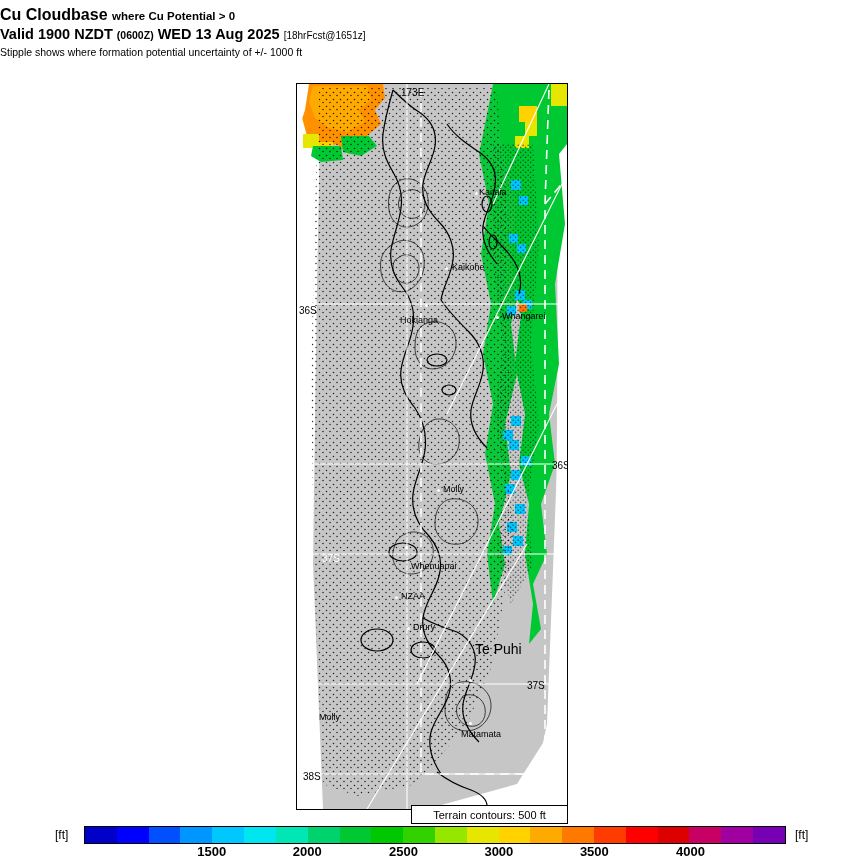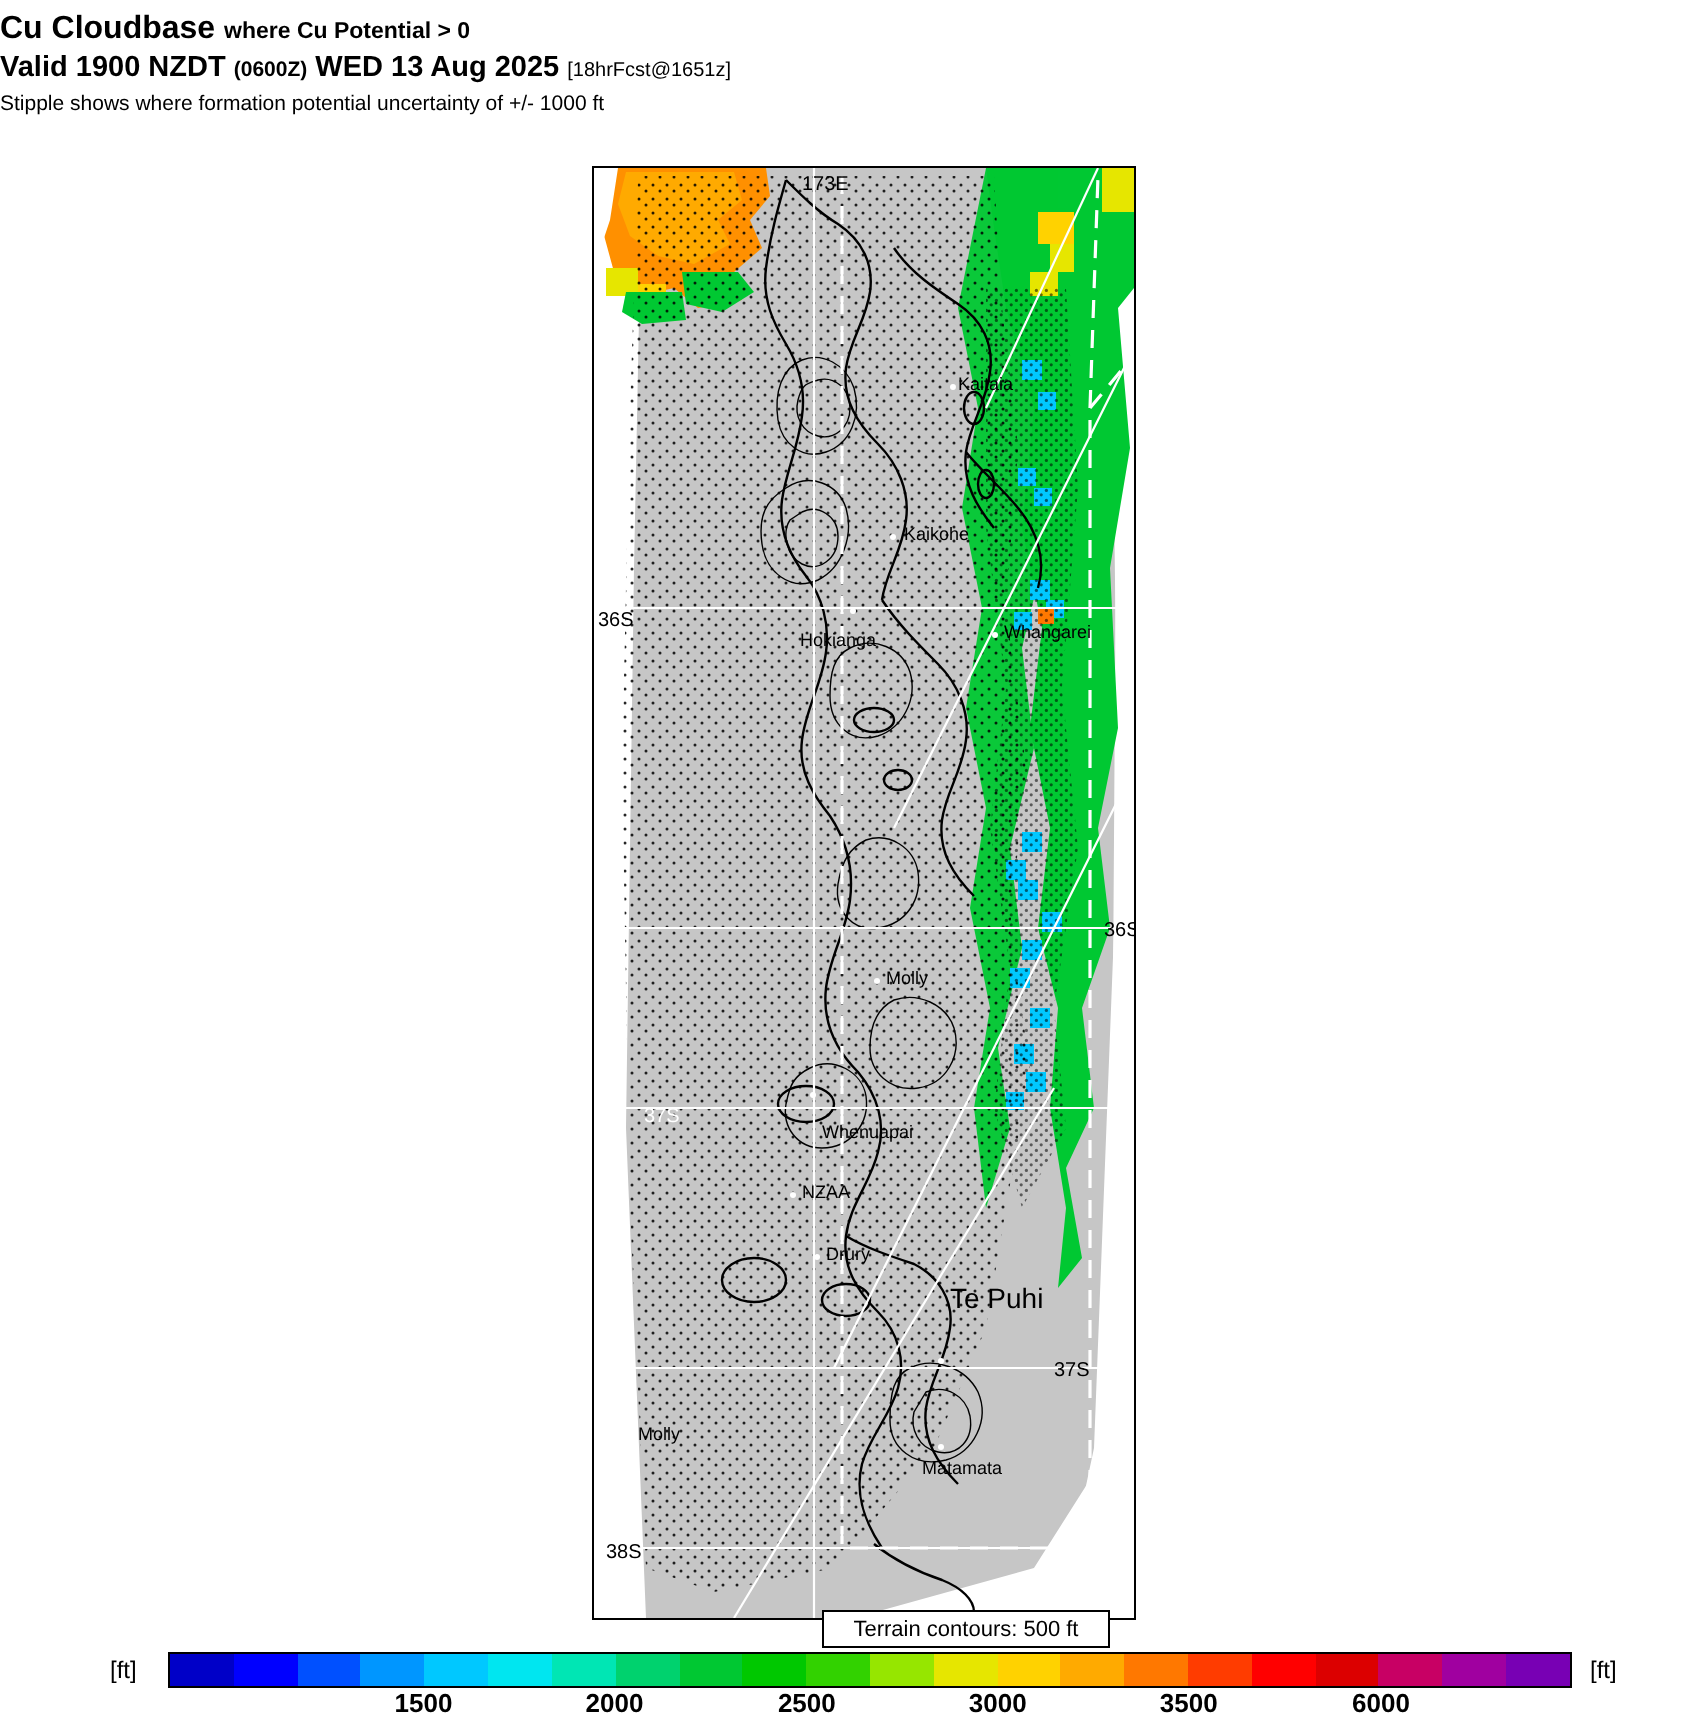--- a/index.html
+++ b/index.html
@@ -70,21 +70,21 @@
     background: #ffffff;
     overflow: hidden;
   }
   #map-svg { display:block; }
 
   
   #terrain-note {
     position: absolute;
     left: 411px;
     top: 805px;
-    width: 144px;
+    width: 157px;
     height: 19px;
     border: 1px solid #000;
     background: #ffffff;
     font-size: 11px;
     color: #000;
     display: flex;
     align-items: center;
     justify-content: center;
     box-sizing: border-box;
   }
@@ -362,17 +362,17 @@
         <div class="swatch" style="background: rgb(200, 0, 100);"></div>
         <div class="swatch" style="background: rgb(160, 0, 160);"></div>
         <div class="swatch" style="background: rgb(120, 0, 180);"></div>
       </div>
     <div id="cb-ticks">
         <div class="tick" style="left: 127.764px;">1500</div>
         <div class="tick" style="left: 223.236px;">2000</div>
         <div class="tick" style="left: 319.41px;">2500</div>
         <div class="tick" style="left: 414.882px;">3000</div>
         <div class="tick" style="left: 510.354px;">3500</div>
-        <div class="tick" style="left: 606.528px;">6000</div>
+        <div class="tick" style="left: 606.528px;">4000</div>
       </div>
   </div>
 
 </div>
 
 </body></html>

